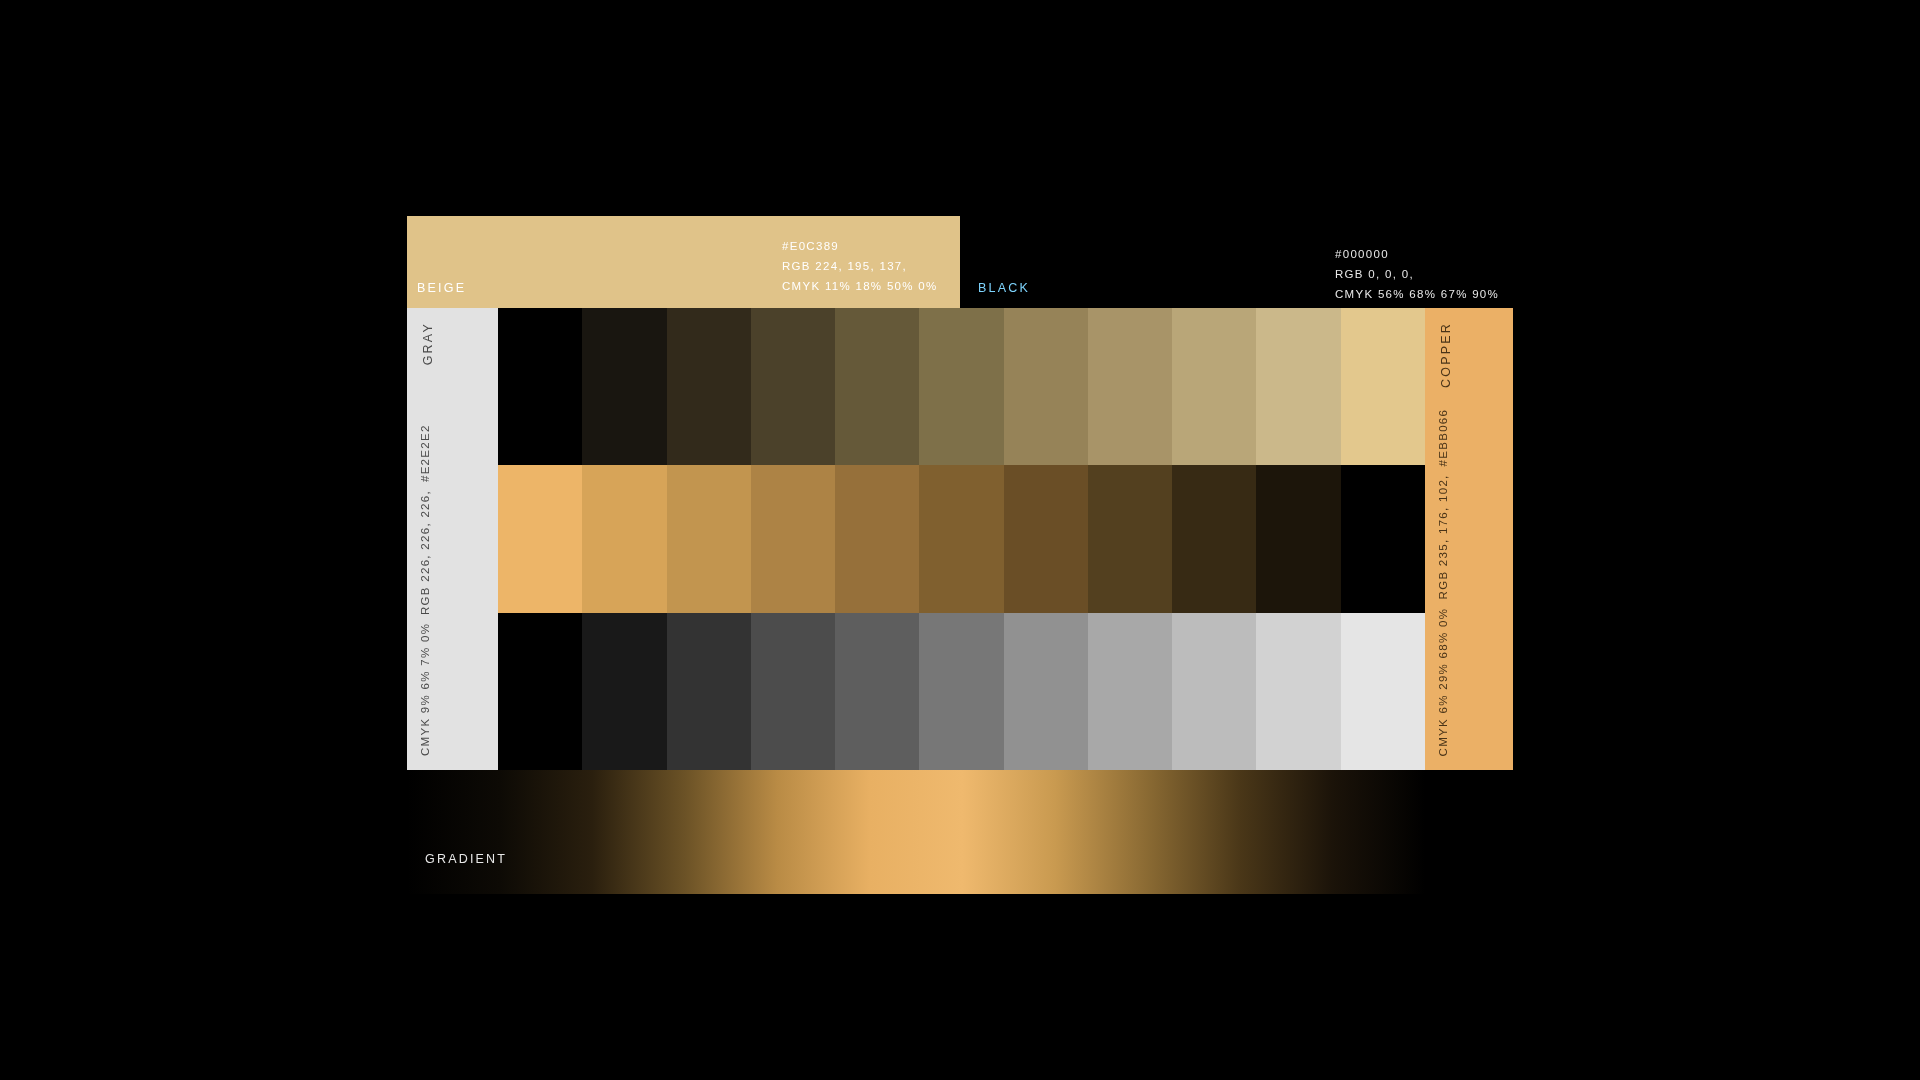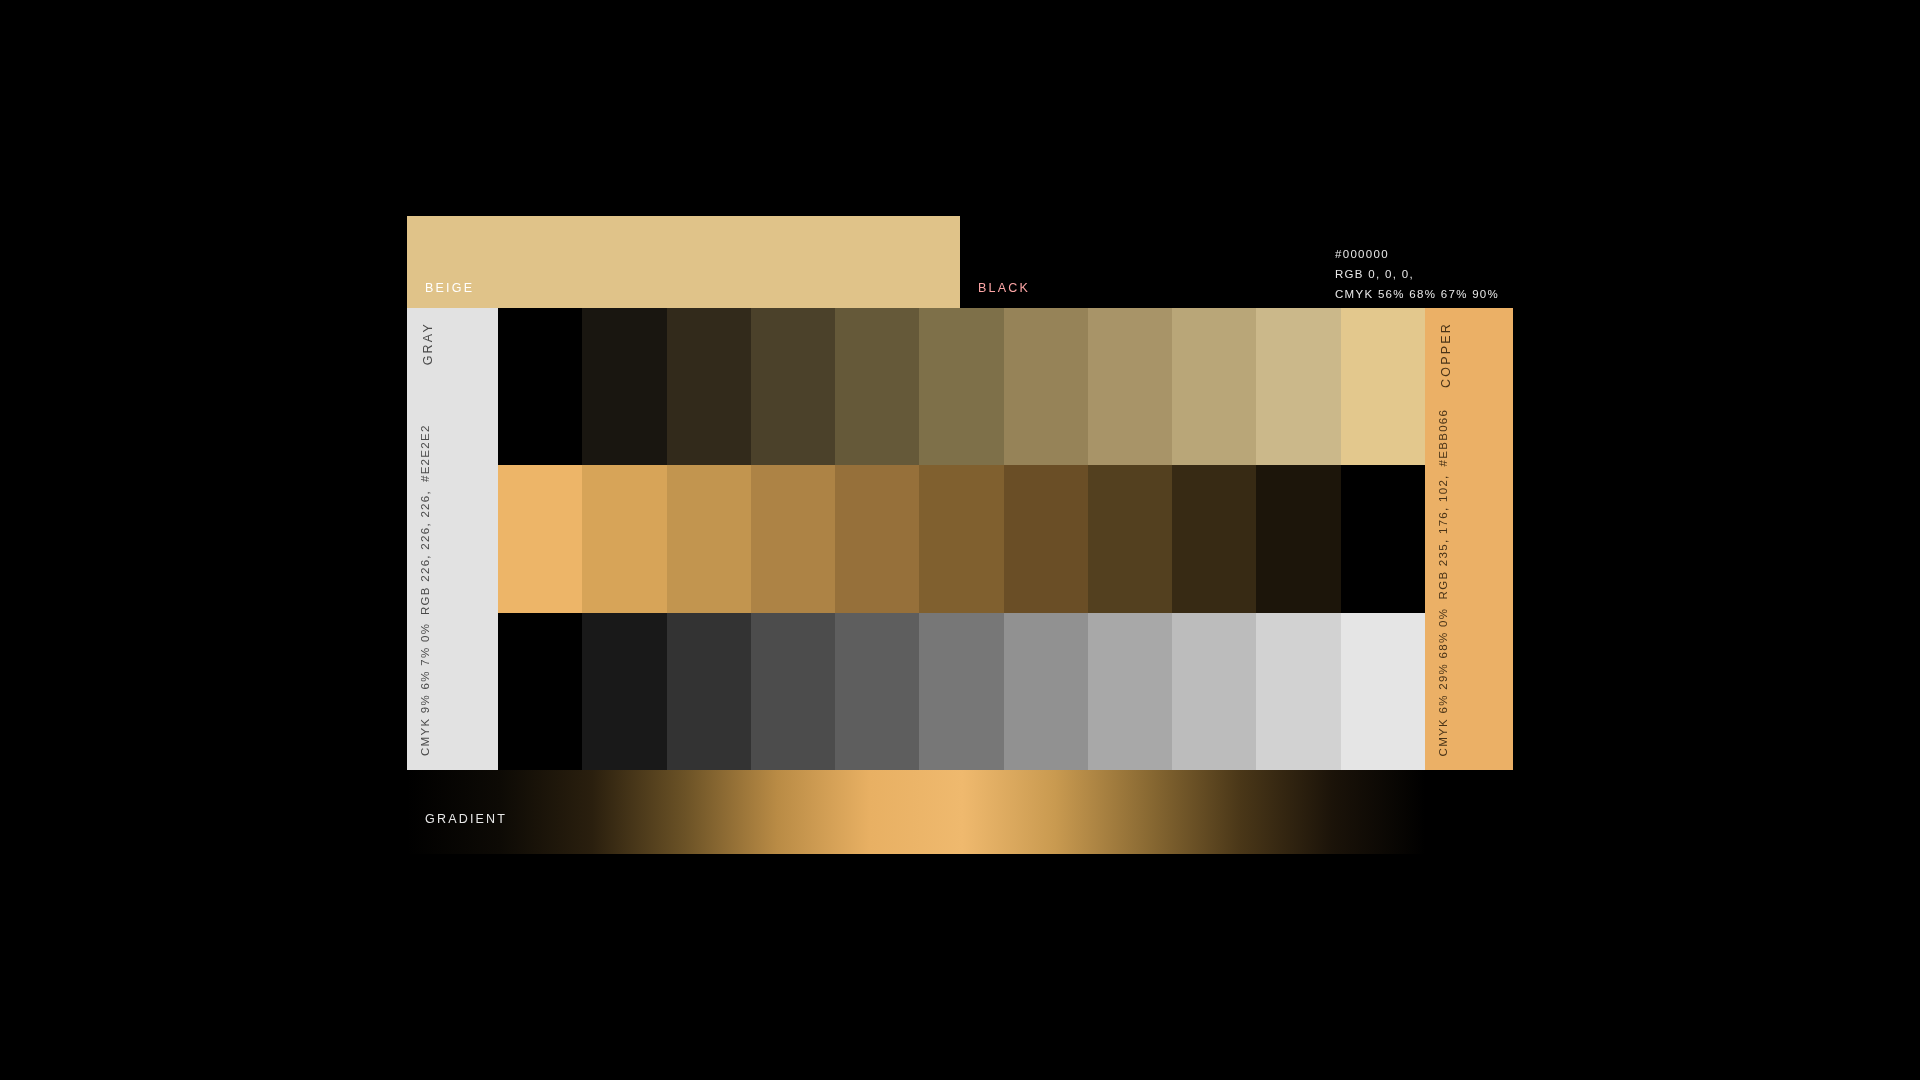--- a/index.html
+++ b/index.html
@@ -8,39 +8,39 @@
     background:#000000;
     font-family:"Liberation Sans", sans-serif;
     overflow:hidden;
   }
   #stage { position:relative; width:1920px; height:1080px; background:#000; }
 
   .swatch-label {
     position:absolute;
     font-size:12.5px;
     letter-spacing:2.2px;
-    color:#fca5a5;
+    color:#7dd3fc;
     white-space:nowrap;
   }
   .info-block {
     position:absolute;
     font-size:11.5px;
     letter-spacing:1.3px;
     line-height:20px;
     color:#e8e8e8;
     white-space:nowrap;
   }
   .info-block div { white-space:nowrap; }
 
   
   #beige-panel {
     position:absolute; left:407px; top:216px;
     width:553px; height:92px;
   }
-  #beige-panel .swatch-label { left:18px; bottom:13px; color:#ffffff; }
+  #beige-panel .swatch-label { left:10px; bottom:13px; color:#ffffff; }
   #beige-panel .info-block  { left:375px; top:20px; color:#ffffff; }
 
   
   #black-panel {
     position:absolute; left:960px; top:216px;
     width:553px; height:92px;
     background:#000000;
   }
   #black-panel .swatch-label { left:18px; bottom:13px; }
   #black-panel .info-block  { left:375px; top:28px; }
@@ -90,31 +90,36 @@
   }
   .ramp-row .cell { flex:1 1 0; height:100%; }
   #row-1 { top:308px; height:157px; }
   #row-2 { top:465px; height:148px; }
   #row-3 { top:613px; height:157px; }
 
   
   #gradient-bar {
     position:absolute;
     left:407px; top:770px;
-    width:1018px; height:84px;
+    width:1018px; height:124px;
   }
   #gradient-bar .swatch-label { left:18px; bottom:28px; color:#e8e8e8; }
 </style>
 </head>
 <body>
 
 <div id="stage">
 
   <div id="beige-panel" style="background: rgb(224, 195, 137);">
     <span class="swatch-label">BEIGE</span>
+    <div class="info-block">
+      <div>#E0C389</div>
+      <div>RGB 224, 195, 137,</div>
+      <div>CMYK 11% 18% 50% 0%</div>
+    </div>
   </div>
 
   <div id="black-panel" style="background: rgb(0, 0, 0);">
     <span class="swatch-label">BLACK</span>
     <div class="info-block">
       <div>#000000</div>
       <div>RGB 0, 0, 0,</div>
       <div>CMYK 56% 68% 67% 90%</div>
     </div>
   </div>

